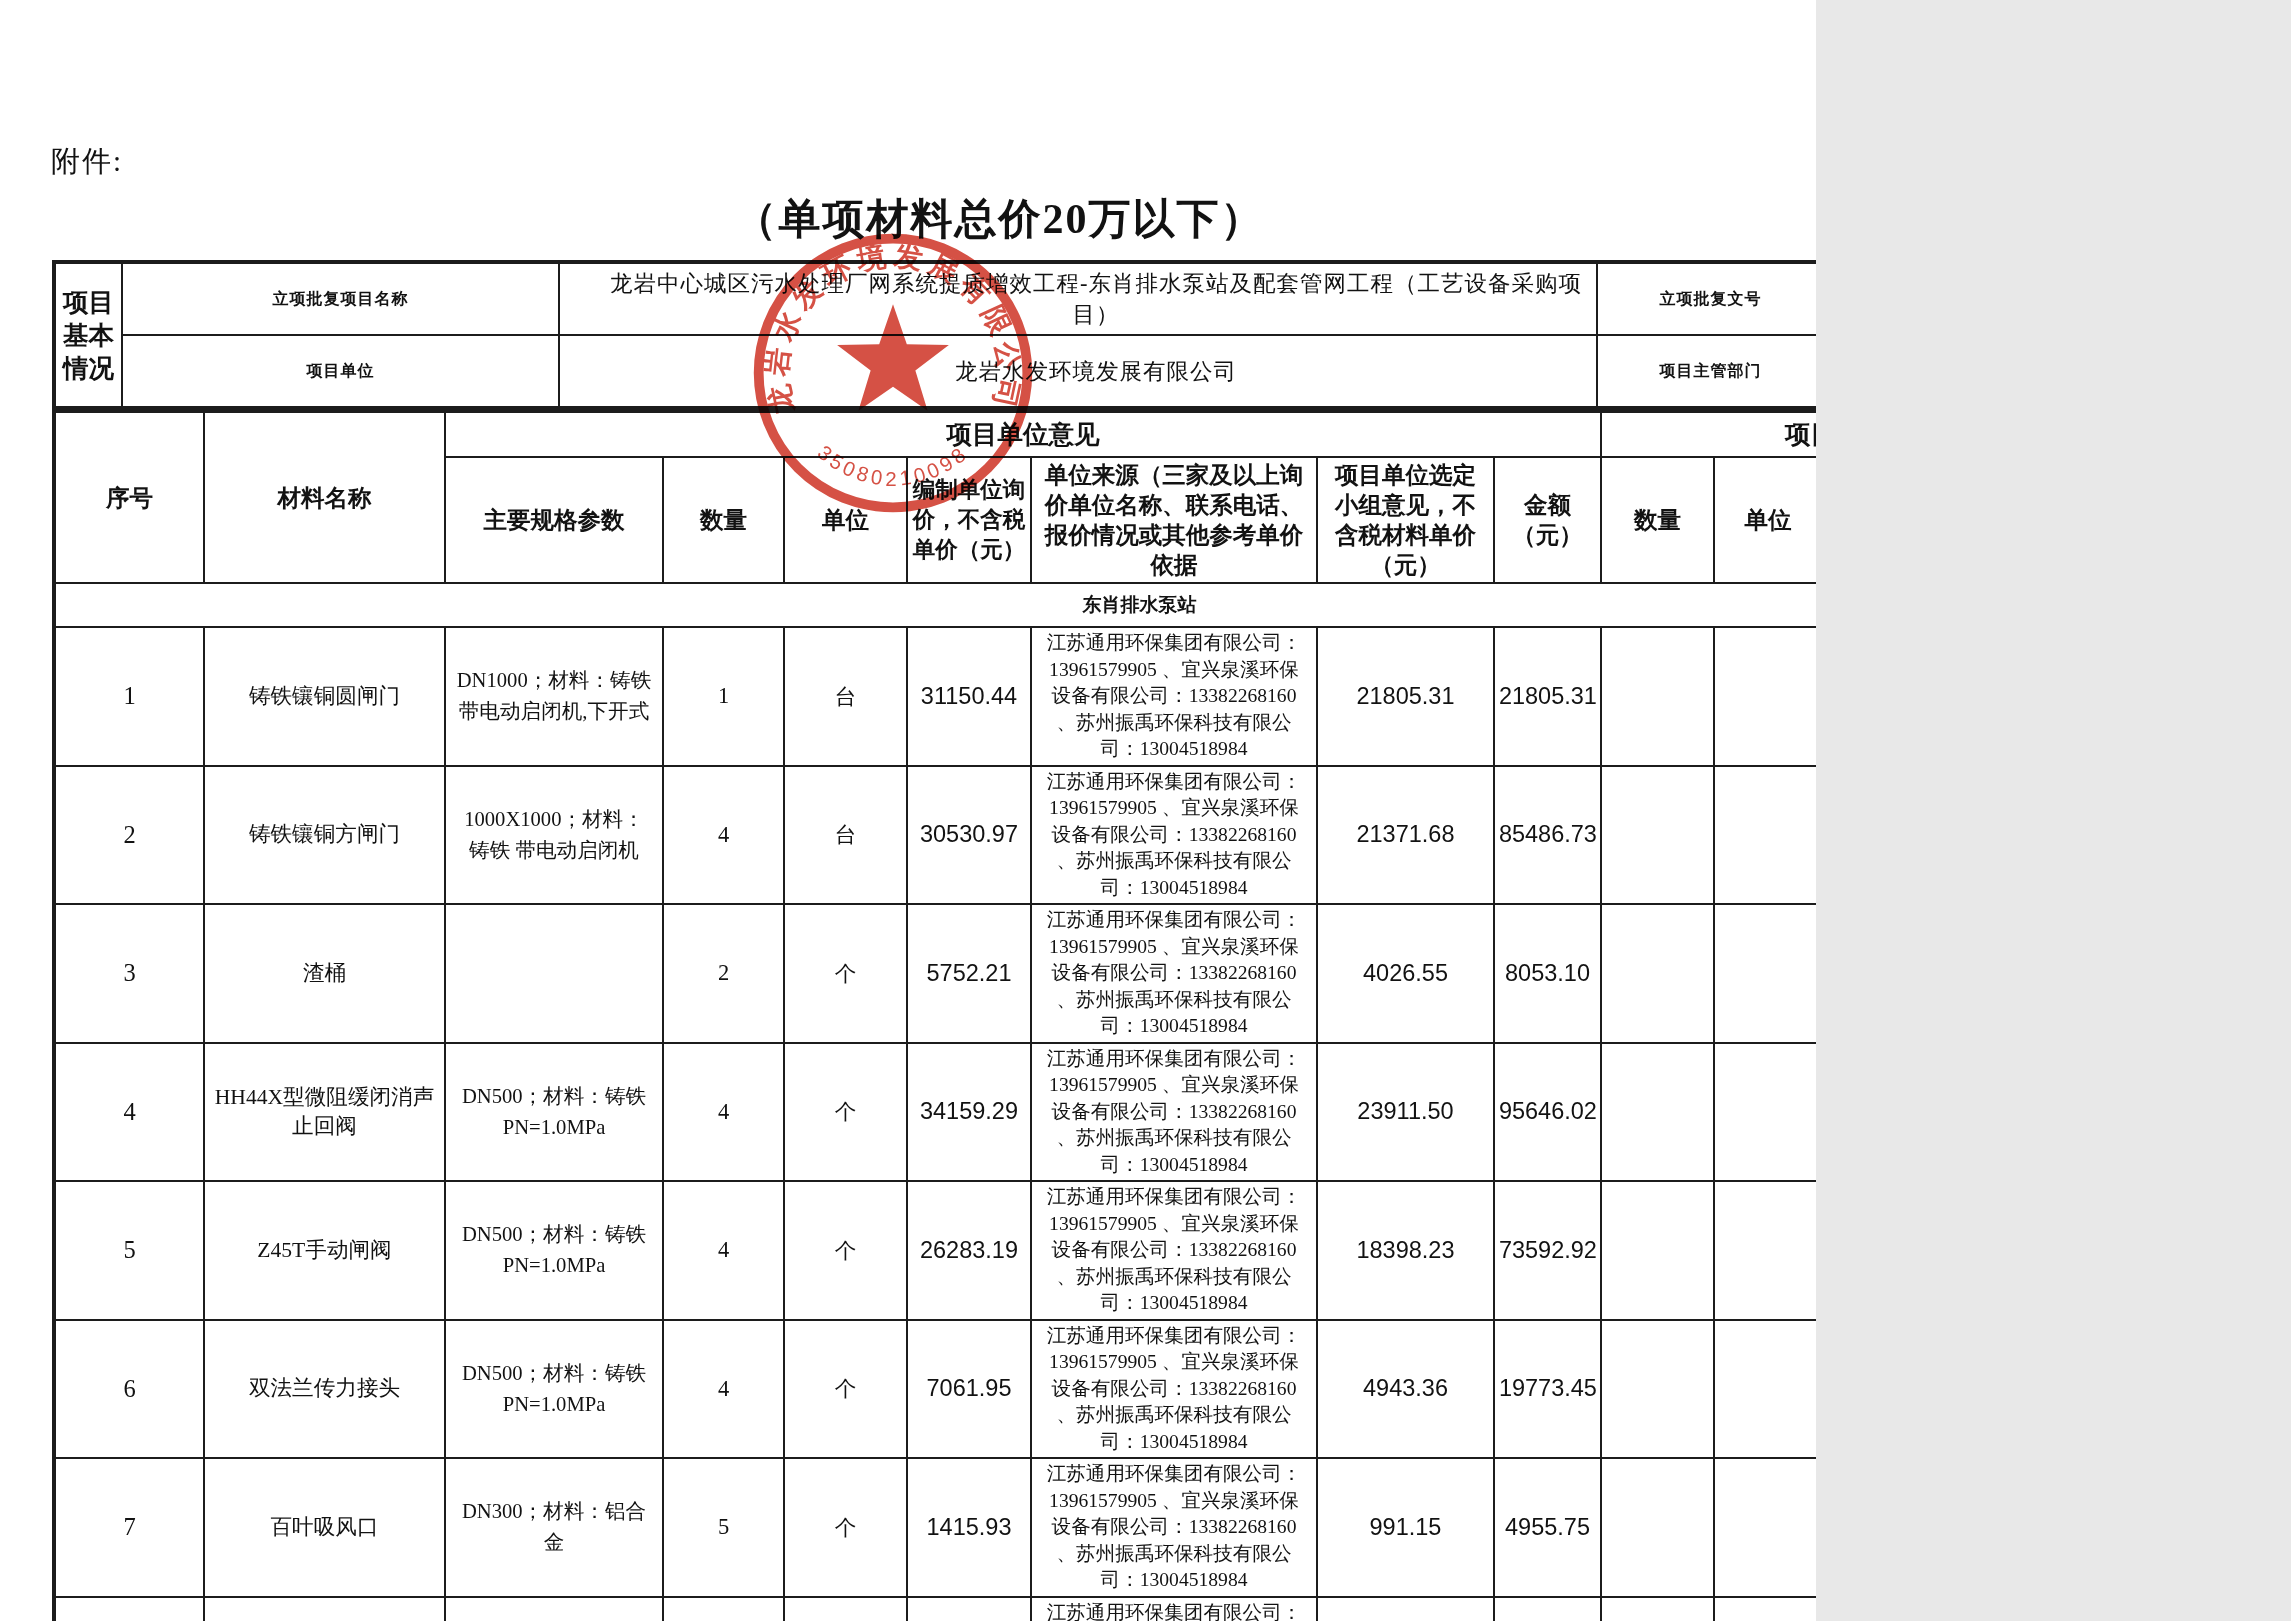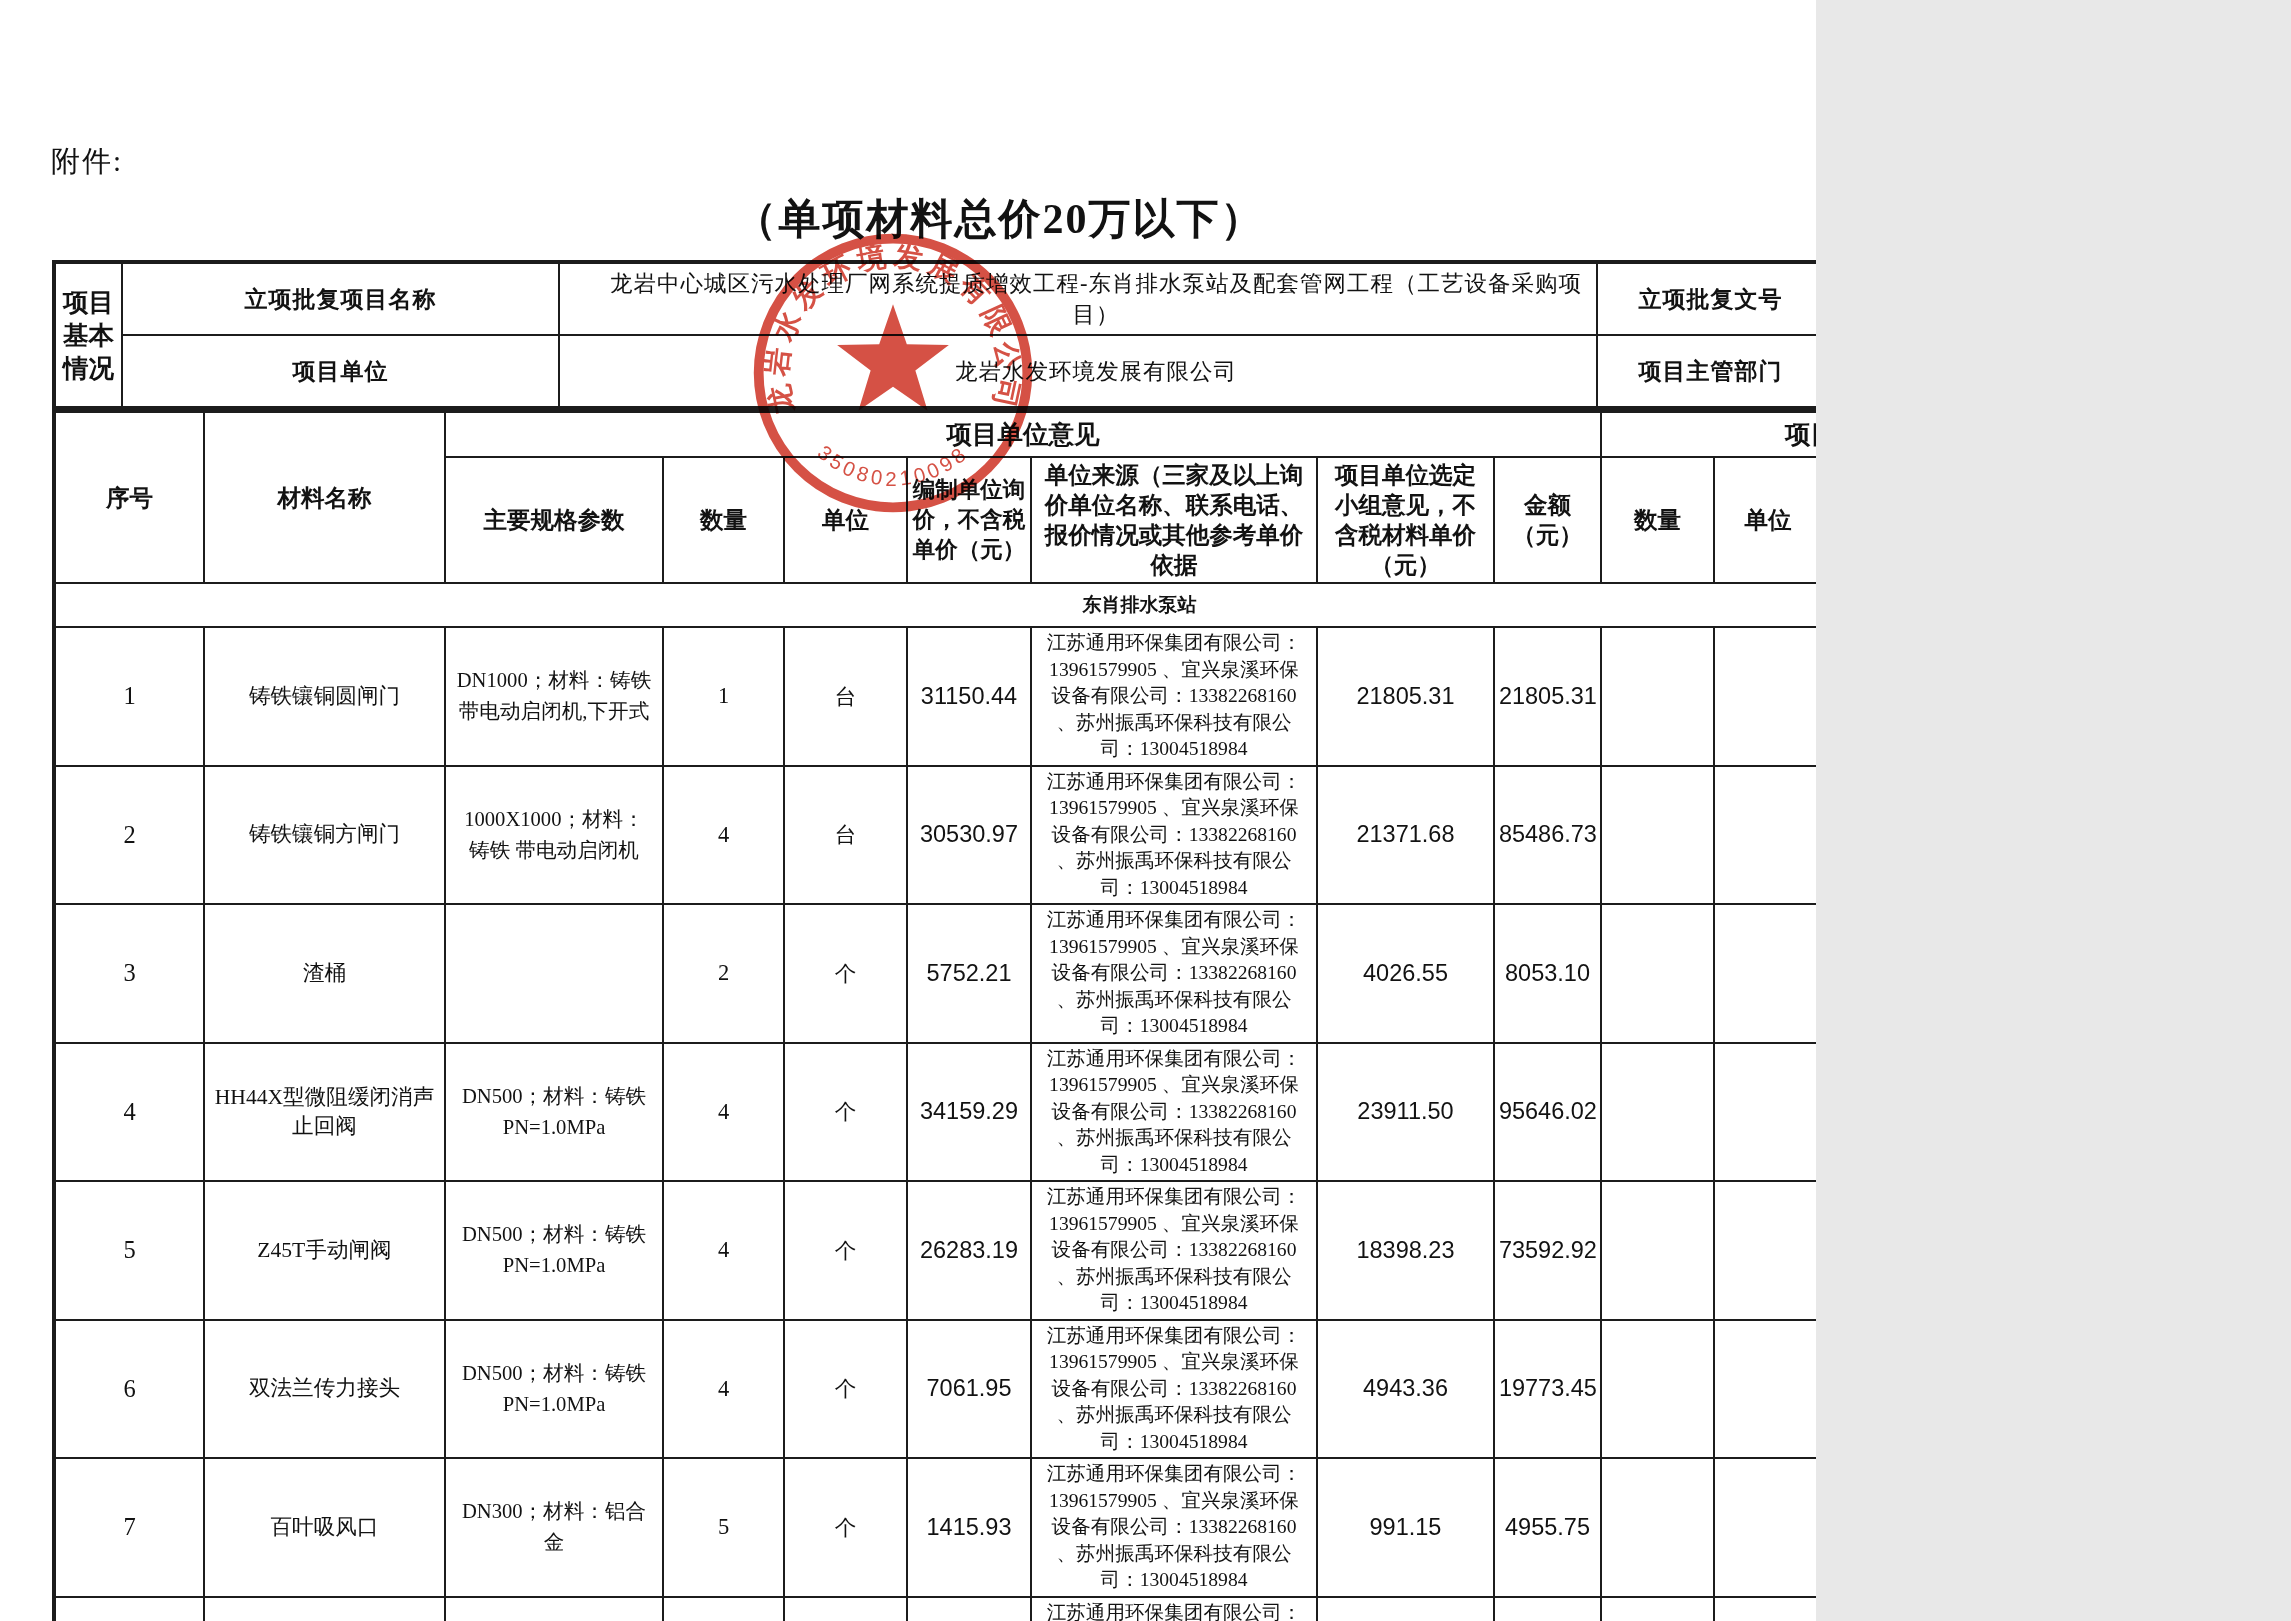--- a/index.html
+++ b/index.html
@@ -33,21 +33,21 @@
     border:2px solid #1c1c1c;
     padding:2px 3.9px;
     text-align:center;vertical-align:middle;
     font-weight:normal;
     overflow:hidden;
   }
   .toptable{position:absolute;left:54px;top:262px;width:2169px;}
   .toptable td{height:66px;}
   .maintable{position:absolute;left:54px;top:411px;width:2169px;}
   .outer{outline:2px solid #1c1c1c;}
-  .lbl{font-family:"Liberation Sans", sans-serif;font-weight:bold;font-size:23px;letter-spacing:1px;}
+  .lbl{font-family:"Liberation Sans", sans-serif;font-weight:bold;font-size:16px;letter-spacing:1px;}
   .vlabel{
     font-family:"Liberation Sans", sans-serif;font-weight:bold;
     font-size:25.5px;line-height:33px;word-break:break-all;padding:0 6.9px;
   }
   .projname{font-size:22.5px;letter-spacing:1px;padding-left:40px;}
   .colhead{font-family:"Liberation Sans", sans-serif;font-weight:bold;font-size:23.5px;line-height:30px;padding:2px 5.9px;}
   .band{font-family:"Liberation Sans", sans-serif;font-weight:bold;font-size:25.5px;}
   .sectionrow td{font-family:"Liberation Sans", sans-serif;font-weight:bold;font-size:19px;height:38px;border-bottom-width:2.9px;}
   .serif{font-family:"Liberation Serif", serif;}
   .sans{font-family:"Liberation Sans", sans-serif;}

